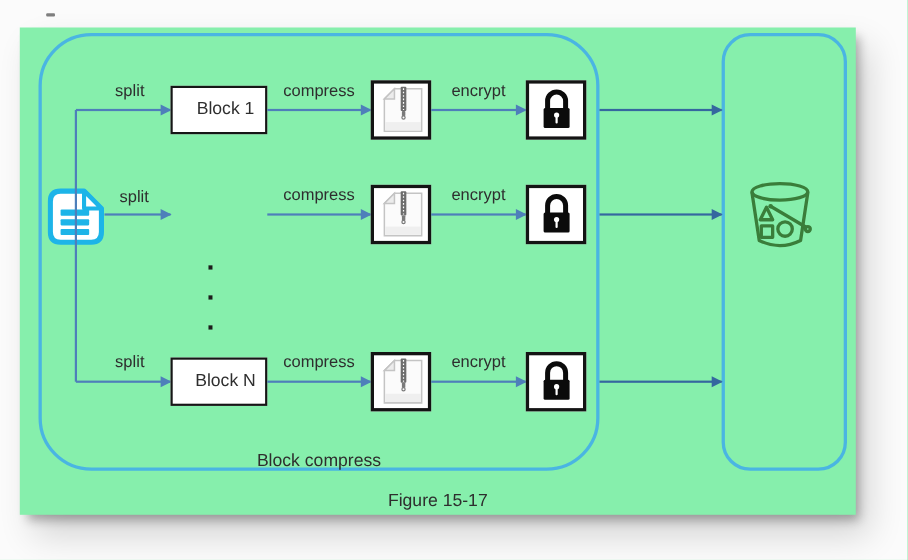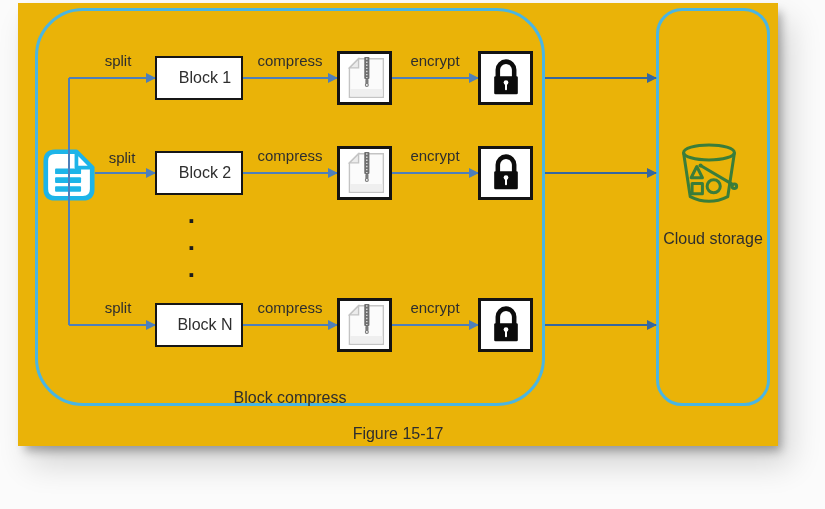--- a/index.html
+++ b/index.html
@@ -8,23 +8,23 @@
     font-family: "Liberation Sans", sans-serif;
     background: #fbfbfb;
     color: var(--text, #2e2e2e);
     position: relative;
     overflow: hidden;
   }
   .page { position: absolute; inset: 0; }
 
   .card {
     position: absolute;
-    left: 18px; top: 3px;
+    left: 18px; top: 25px;
     width: 760px; height: 443px;
-    background: #eab308;
+    background: #86efac;
     box-shadow: 5px 7px 9px -2px rgba(0,0,0,.30), 12px 18px 30px rgba(0,0,0,.16);
   }
 
   .artifact {
     position: absolute; left: 42px; top: 12px;
     width: 8px; height: 3px; background: #555; opacity: .75; border-radius: 1px;
   }
 
   .container-box {
     position: absolute;
@@ -125,23 +125,20 @@
         <path d="M13 22 V13 a9 9 0 0 1 18 0 V22" fill="none" stroke="#0b0b0b" stroke-width="5"></path>
         <rect x="9" y="20" width="26" height="20" rx="1.5" fill="#0b0b0b"></rect>
         <circle cx="22" cy="27" r="2.6" fill="#ffffff"></circle>
         <rect x="20.9" y="27.5" width="2.2" height="8" rx="1" fill="#ffffff"></rect>
       </svg>
     </div>
     <div class="arrow dark" style="left:527px; top:74px; width:111px;"></div>
 
     <div class="arrow" style="left:77px; top:169px; width:60px;"></div>
     <div class="flow-label" style="left:76px; top:146px; width:56px;">split</div>
-    <div class="block-box" style="left:137px; top:148px;">
-      <span>Block 2</span>
-    </div>
     <div class="arrow" style="left:225px; top:169px; width:94px;"></div>
     <div class="flow-label" style="left:228px; top:144px; width:88px;">compress</div>
     <div class="icon-box" style="left:319px; top:143px;">
       <svg viewBox="0 0 50 48" width="46" height="44">
         <path d="M18 3 H45 V45 H8 V13 Z" fill="#fbfbfb" stroke="#c4c4c4" stroke-width="1.5"></path>
         <path d="M18 3 V13 H8 Z" fill="#ececec" stroke="#c4c4c4" stroke-width="1.5"></path>
         <rect x="8.8" y="36" width="35.4" height="8.2" fill="#efefef"></rect>
         <rect x="24.2" y="1" width="5.6" height="24" rx="1" fill="#6e6e6e"></rect>
         <line x1="27" y1="2.5" x2="27" y2="24" stroke="#ffffff" stroke-width="1.2" stroke-dasharray="1.6 1.8"></line>
         <rect x="25.4" y="25" width="3.4" height="5" rx="0.8" fill="#7a7a7a"></rect>
@@ -203,17 +200,16 @@
         <path d="M20 26 L14 38 H26 Z"></path>
         <rect x="15" y="44" width="11" height="11"></rect>
         <circle cx="38" cy="47" r="7"></circle>
         <circle cx="24" cy="25" r="2.2" fill="currentColor" stroke="none"></circle>
         <line x1="24" y1="25" x2="58" y2="45"></line>
         <circle cx="60" cy="47" r="2.4"></circle>
       </svg>
     </div>
 
     <div class="diagram-label" style="left:17px; top:386px; width:510px;">Block compress</div>
-    <div class="diagram-label" style="left:620px; top:227px; width:150px;">Cloud storage</div>
     <div class="diagram-label" style="left:0px; top:422px; width:760px;">Figure 15-17</div>
 
   </div>
 </div>
 
 </body></html>

